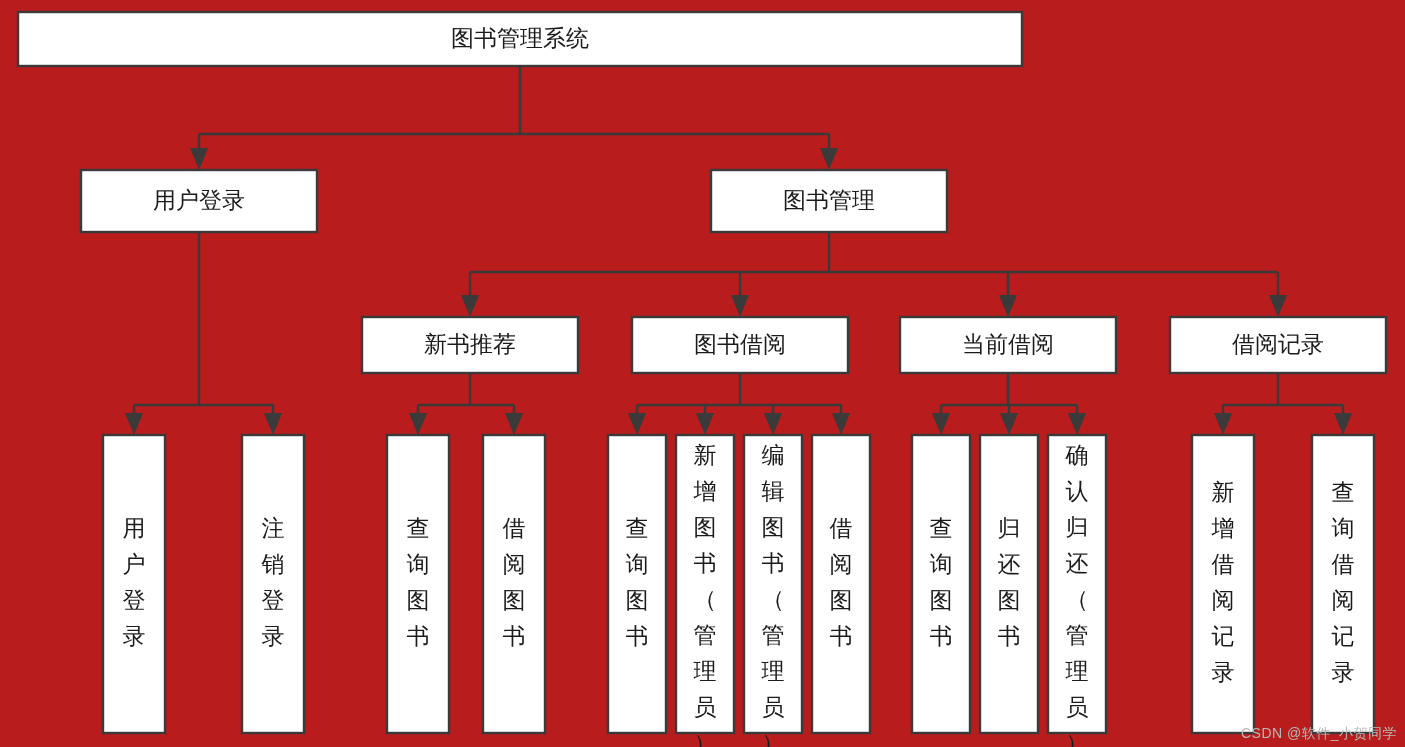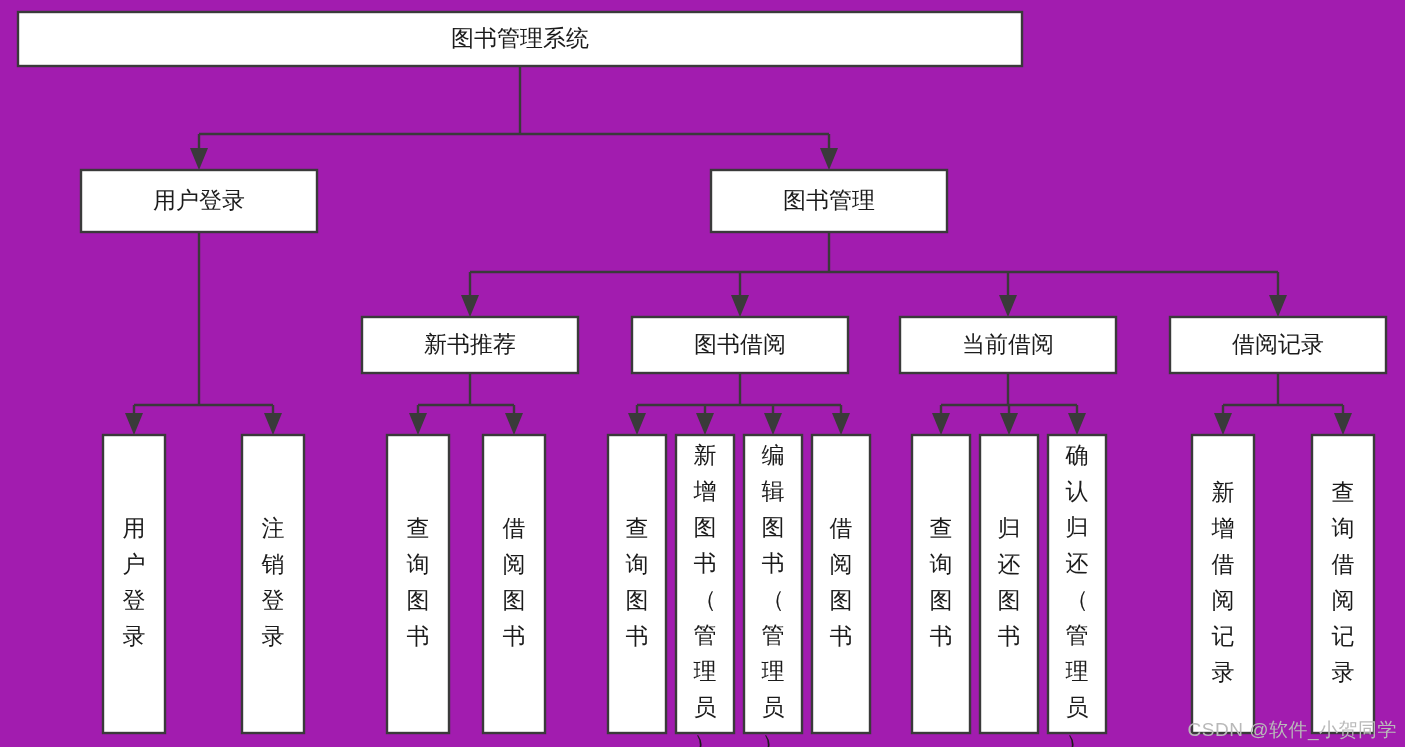--- a/index.html
+++ b/index.html
@@ -10,21 +10,21 @@
   body {
     width: 1405px;
     height: 747px;
     font-family: "Liberation Sans", "DejaVu Sans", sans-serif;
     overflow: hidden;
   }
   #diagram-root {
     position: relative;
     width: 1405px;
     height: 747px;
-    background: #a21caf;
+    background: #b91c1c;
   }
   svg.diagram-canvas {
     position: absolute;
     top: 0;
     left: 0;
     width: 1405px;
     height: 747px;
   }
   .node-box {
     fill: #ffffff;
@@ -52,21 +52,21 @@
     font-size: 23px;
     fill: #1b1b1b;
     text-anchor: middle;
     dominant-baseline: middle;
   }
   .watermark-text {
     position: absolute;
     right: 8px;
     bottom: 4px;
     font-family: "Liberation Sans", "DejaVu Sans", sans-serif;
-    font-size: 19px;
+    font-size: 14px;
     color: #b9b9b9;
     white-space: nowrap;
     letter-spacing: 0.5px;
   }
 </style>
 </head>
 <body>
 
 <div id="diagram-root">
   <svg class="diagram-canvas" viewBox="0 0 1405 747" xmlns="http://www.w3.org/2000/svg">

